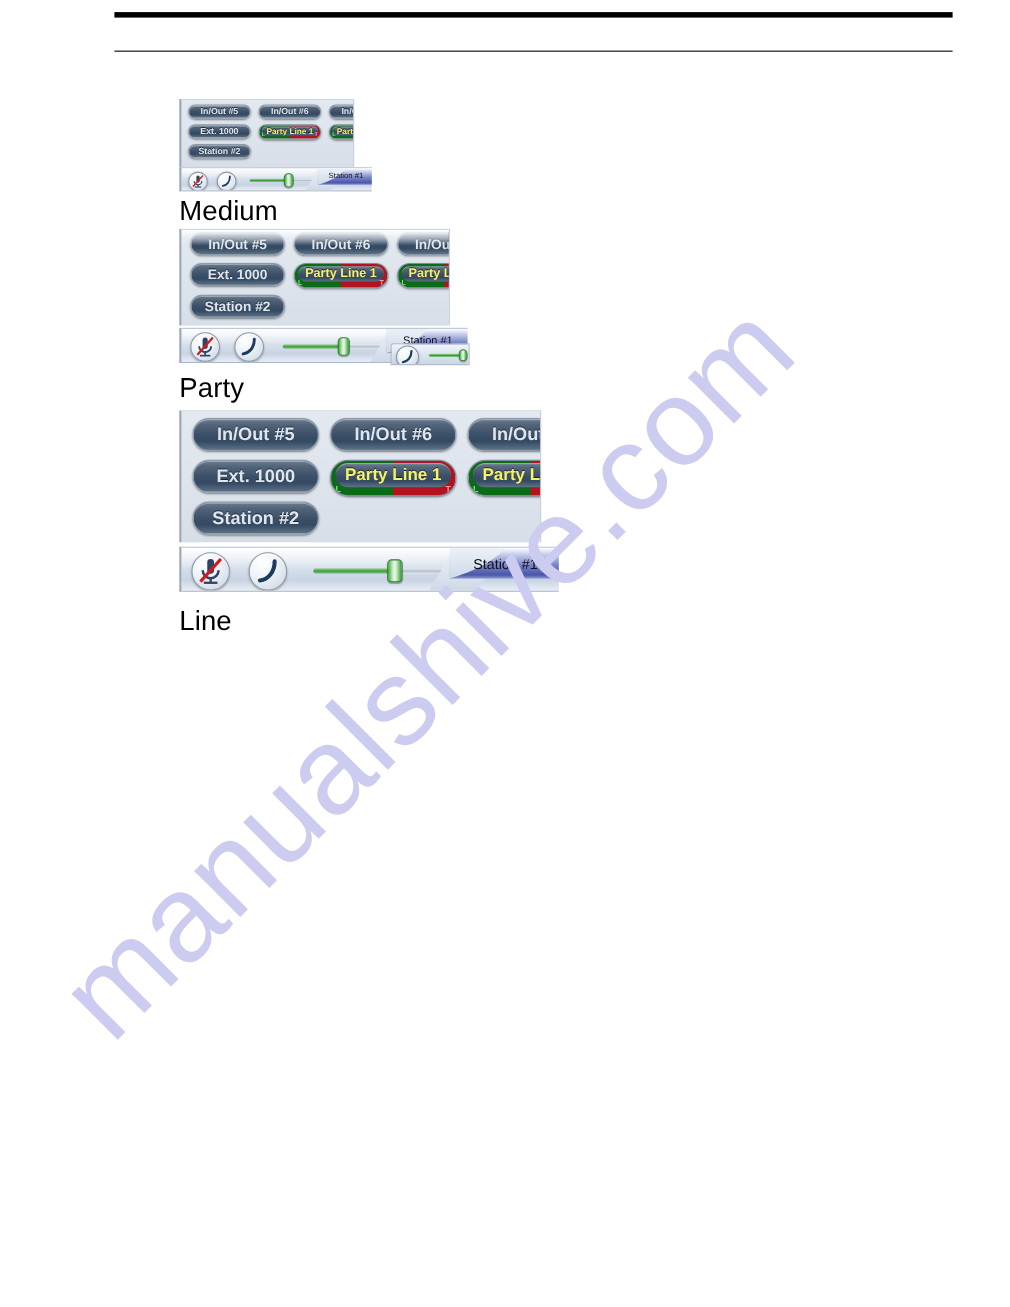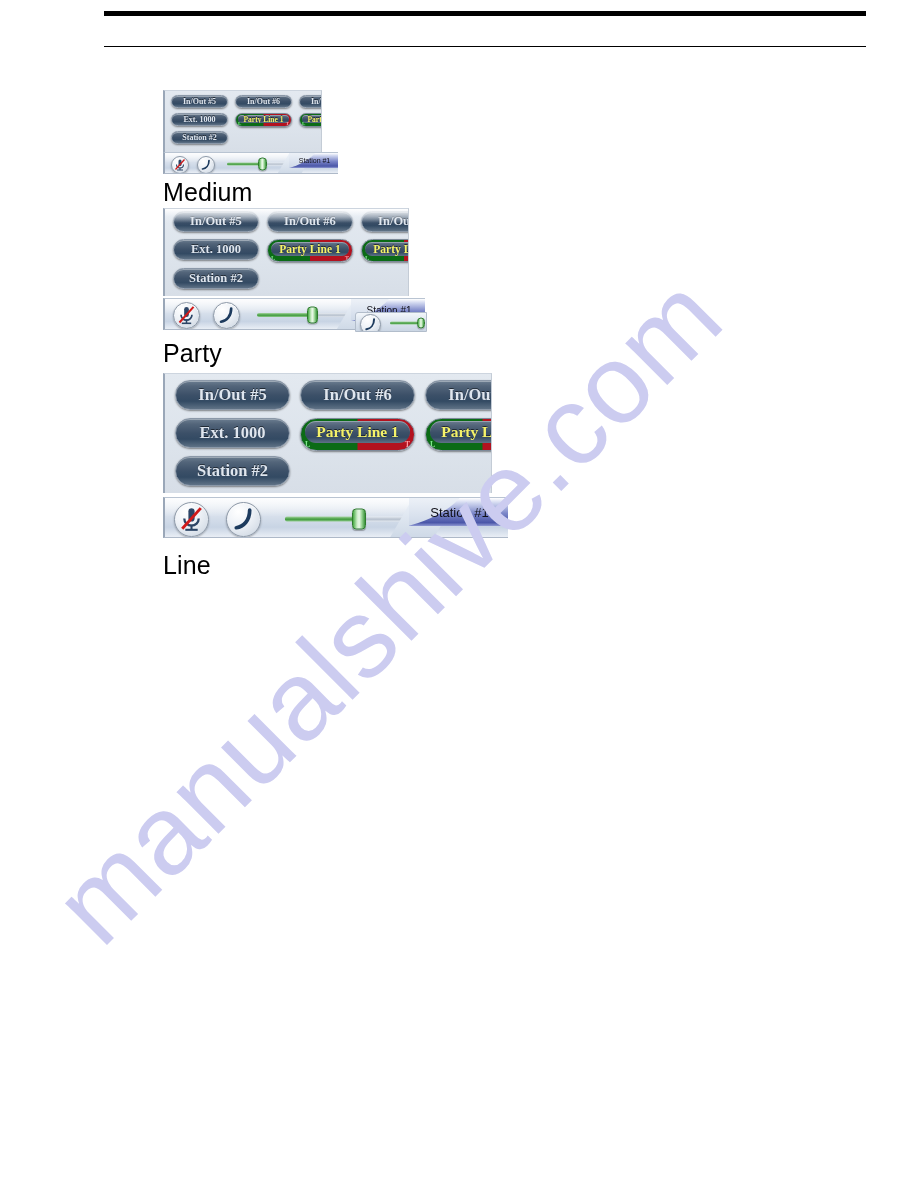--- a/index.html
+++ b/index.html
@@ -78,21 +78,20 @@
   .btn-area {
     position: absolute;
     left: 0; top: 0;
     right: 16px;
     background: linear-gradient(180deg, #e3e9f0 0%, #dde4ec 55%, #d7dee7 100%);
     border-left: 2px solid #9aa7b8;
     border-right: 1px solid #c4ccd6;
     border-top: 1px solid #cdd5df;
     box-sizing: border-box;
     overflow: hidden;
-    font-family: Liberation Serif, serif;
   }
 
   
   .key {
     position: absolute;
     border-radius: 999px;
     box-sizing: border-box;
     display: flex;
     align-items: center;
     justify-content: center;

